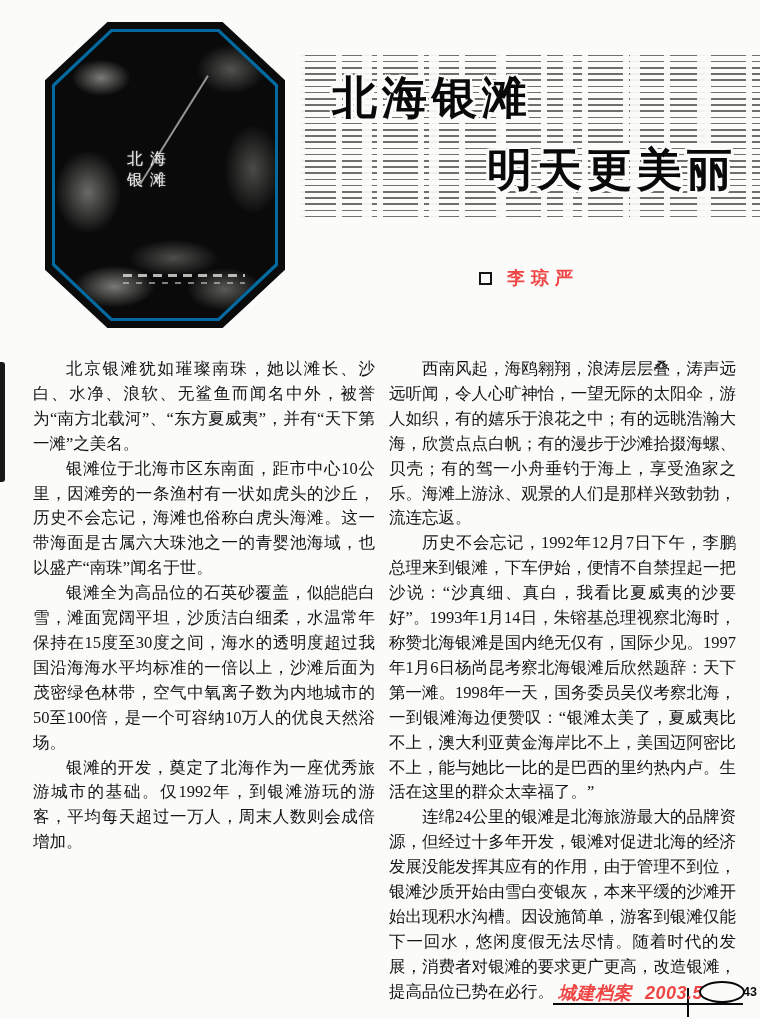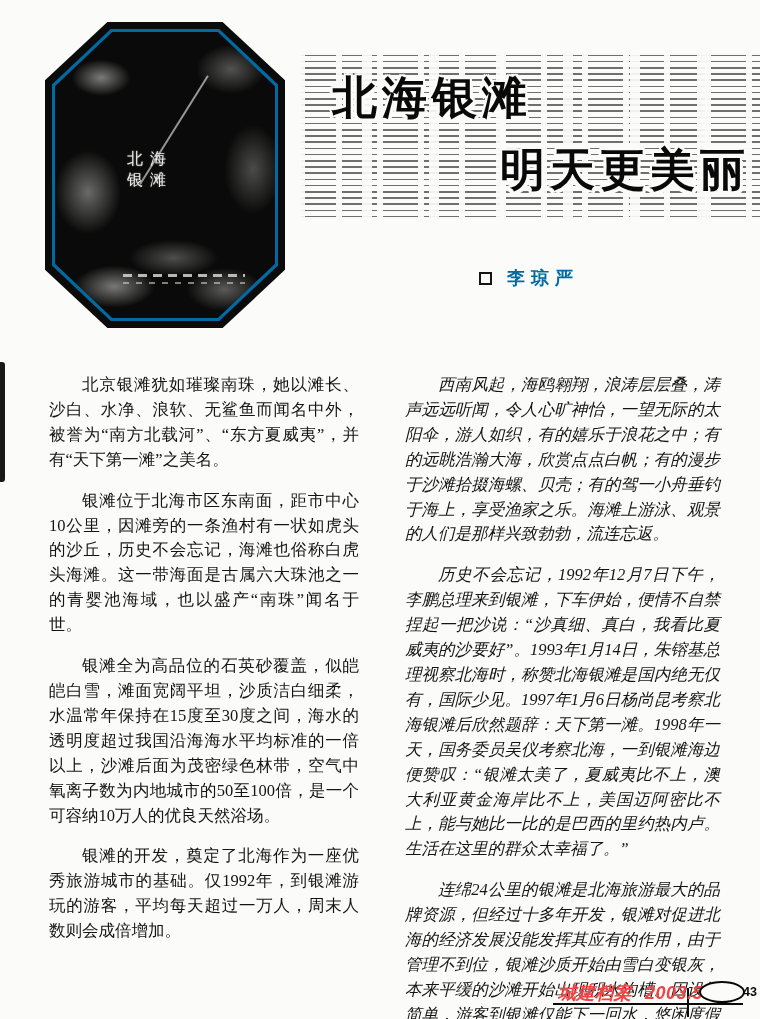--- a/index.html
+++ b/index.html
@@ -73,46 +73,46 @@
     position:absolute; margin:4px;
     font-family:"Liberation Sans", sans-serif;
     font-weight:900; font-size:45px; letter-spacing:5px; color:#090909;
     white-space:nowrap;
     text-shadow:
       2px 0 0 #fbfbfa, -2px 0 0 #fbfbfa, 0 2px 0 #fbfbfa, 0 -2px 0 #fbfbfa,
       2px 2px 0 #fbfbfa, -2px -2px 0 #fbfbfa, 2px -2px 0 #fbfbfa, -2px 2px 0 #fbfbfa,
       3px 3px 0 #fbfbfa, -3px 3px 0 #fbfbfa;
   }
   .title-line1 { left:33px; top:14px; }
-  .title-line2 { left:201px; top:86px; }
+  .title-line2 { left:188px; top:86px; }
 
   .subtitle {
     position:absolute; left:360px; top:229px; margin:0;
     font-size:21px; font-weight:700; letter-spacing:1.5px;
     font-family:"Liberation Serif", serif; color:#101010; white-space:nowrap;
   }
   .author-line {
     position:absolute; left:479px; top:266px;
     display:flex; align-items:center; gap:15px;
   }
   .author-square {
     display:inline-block; width:13px; height:13px;
     border:2px solid #151515; background:transparent;
   }
   .author-name {
     font-size:18px; font-weight:700; letter-spacing:6px;
-    font-family:"Liberation Serif", serif; color:#0369a1; white-space:nowrap;
+    font-family:"Liberation Serif", serif; color:#ef4444; white-space:nowrap;
   }
 
   
   .col { position:absolute; top:357px; }
   .col-left  { left:33px;  width:342px; }
-  .col-right { left:389px; width:347px;font-style:italic; }
+  .col-right { left:389px; width:347px; }
   .col p {
-    margin:16px; text-indent:2em; text-align:justify;
+    margin:0; text-indent:2em; text-align:justify;
     font-size:16.5px; line-height:24.9px; color:#141414;
     font-family:"Liberation Serif", serif;
   }
 
   
   .footer-rule  { position:absolute; left:553px; top:1003px; width:190px; height:2px; background:#0a0a0a; }
   .footer-vline { position:absolute; left:687px; top:988px; width:2px; height:29px; background:#0a0a0a; }
   .footer-text {
     position:absolute; left:558px; top:981px;
     font-family:"Liberation Sans", sans-serif;

